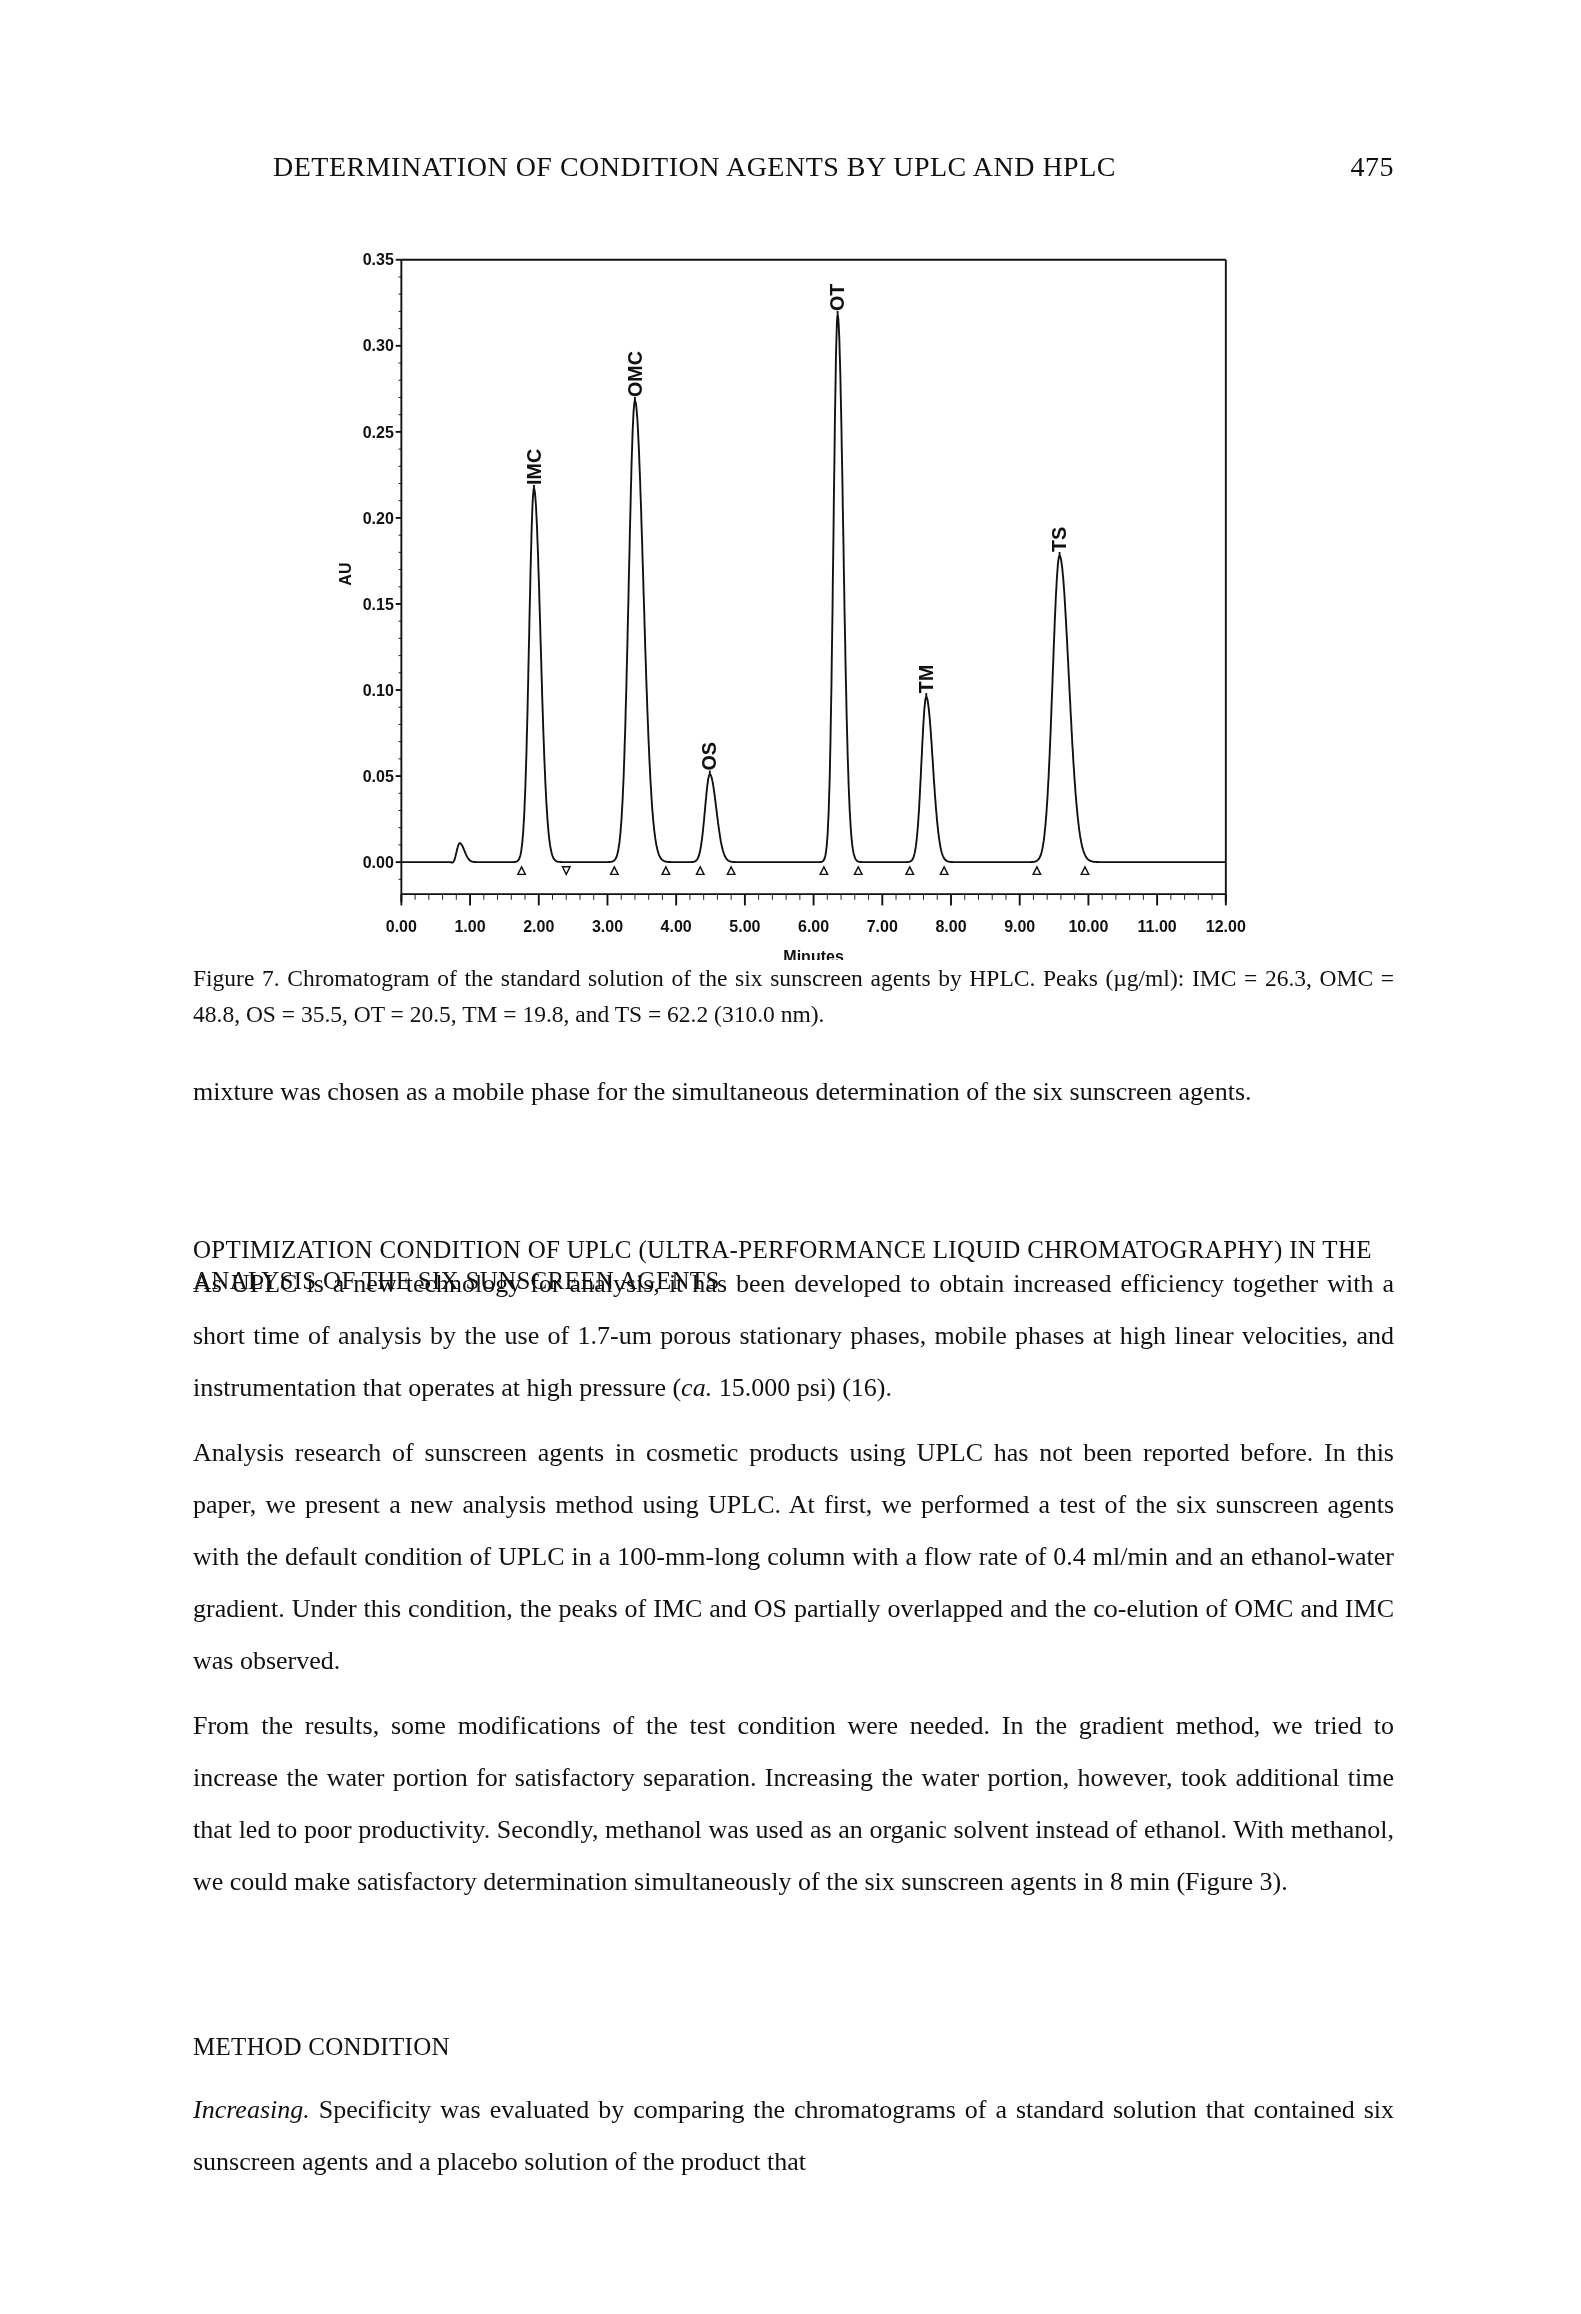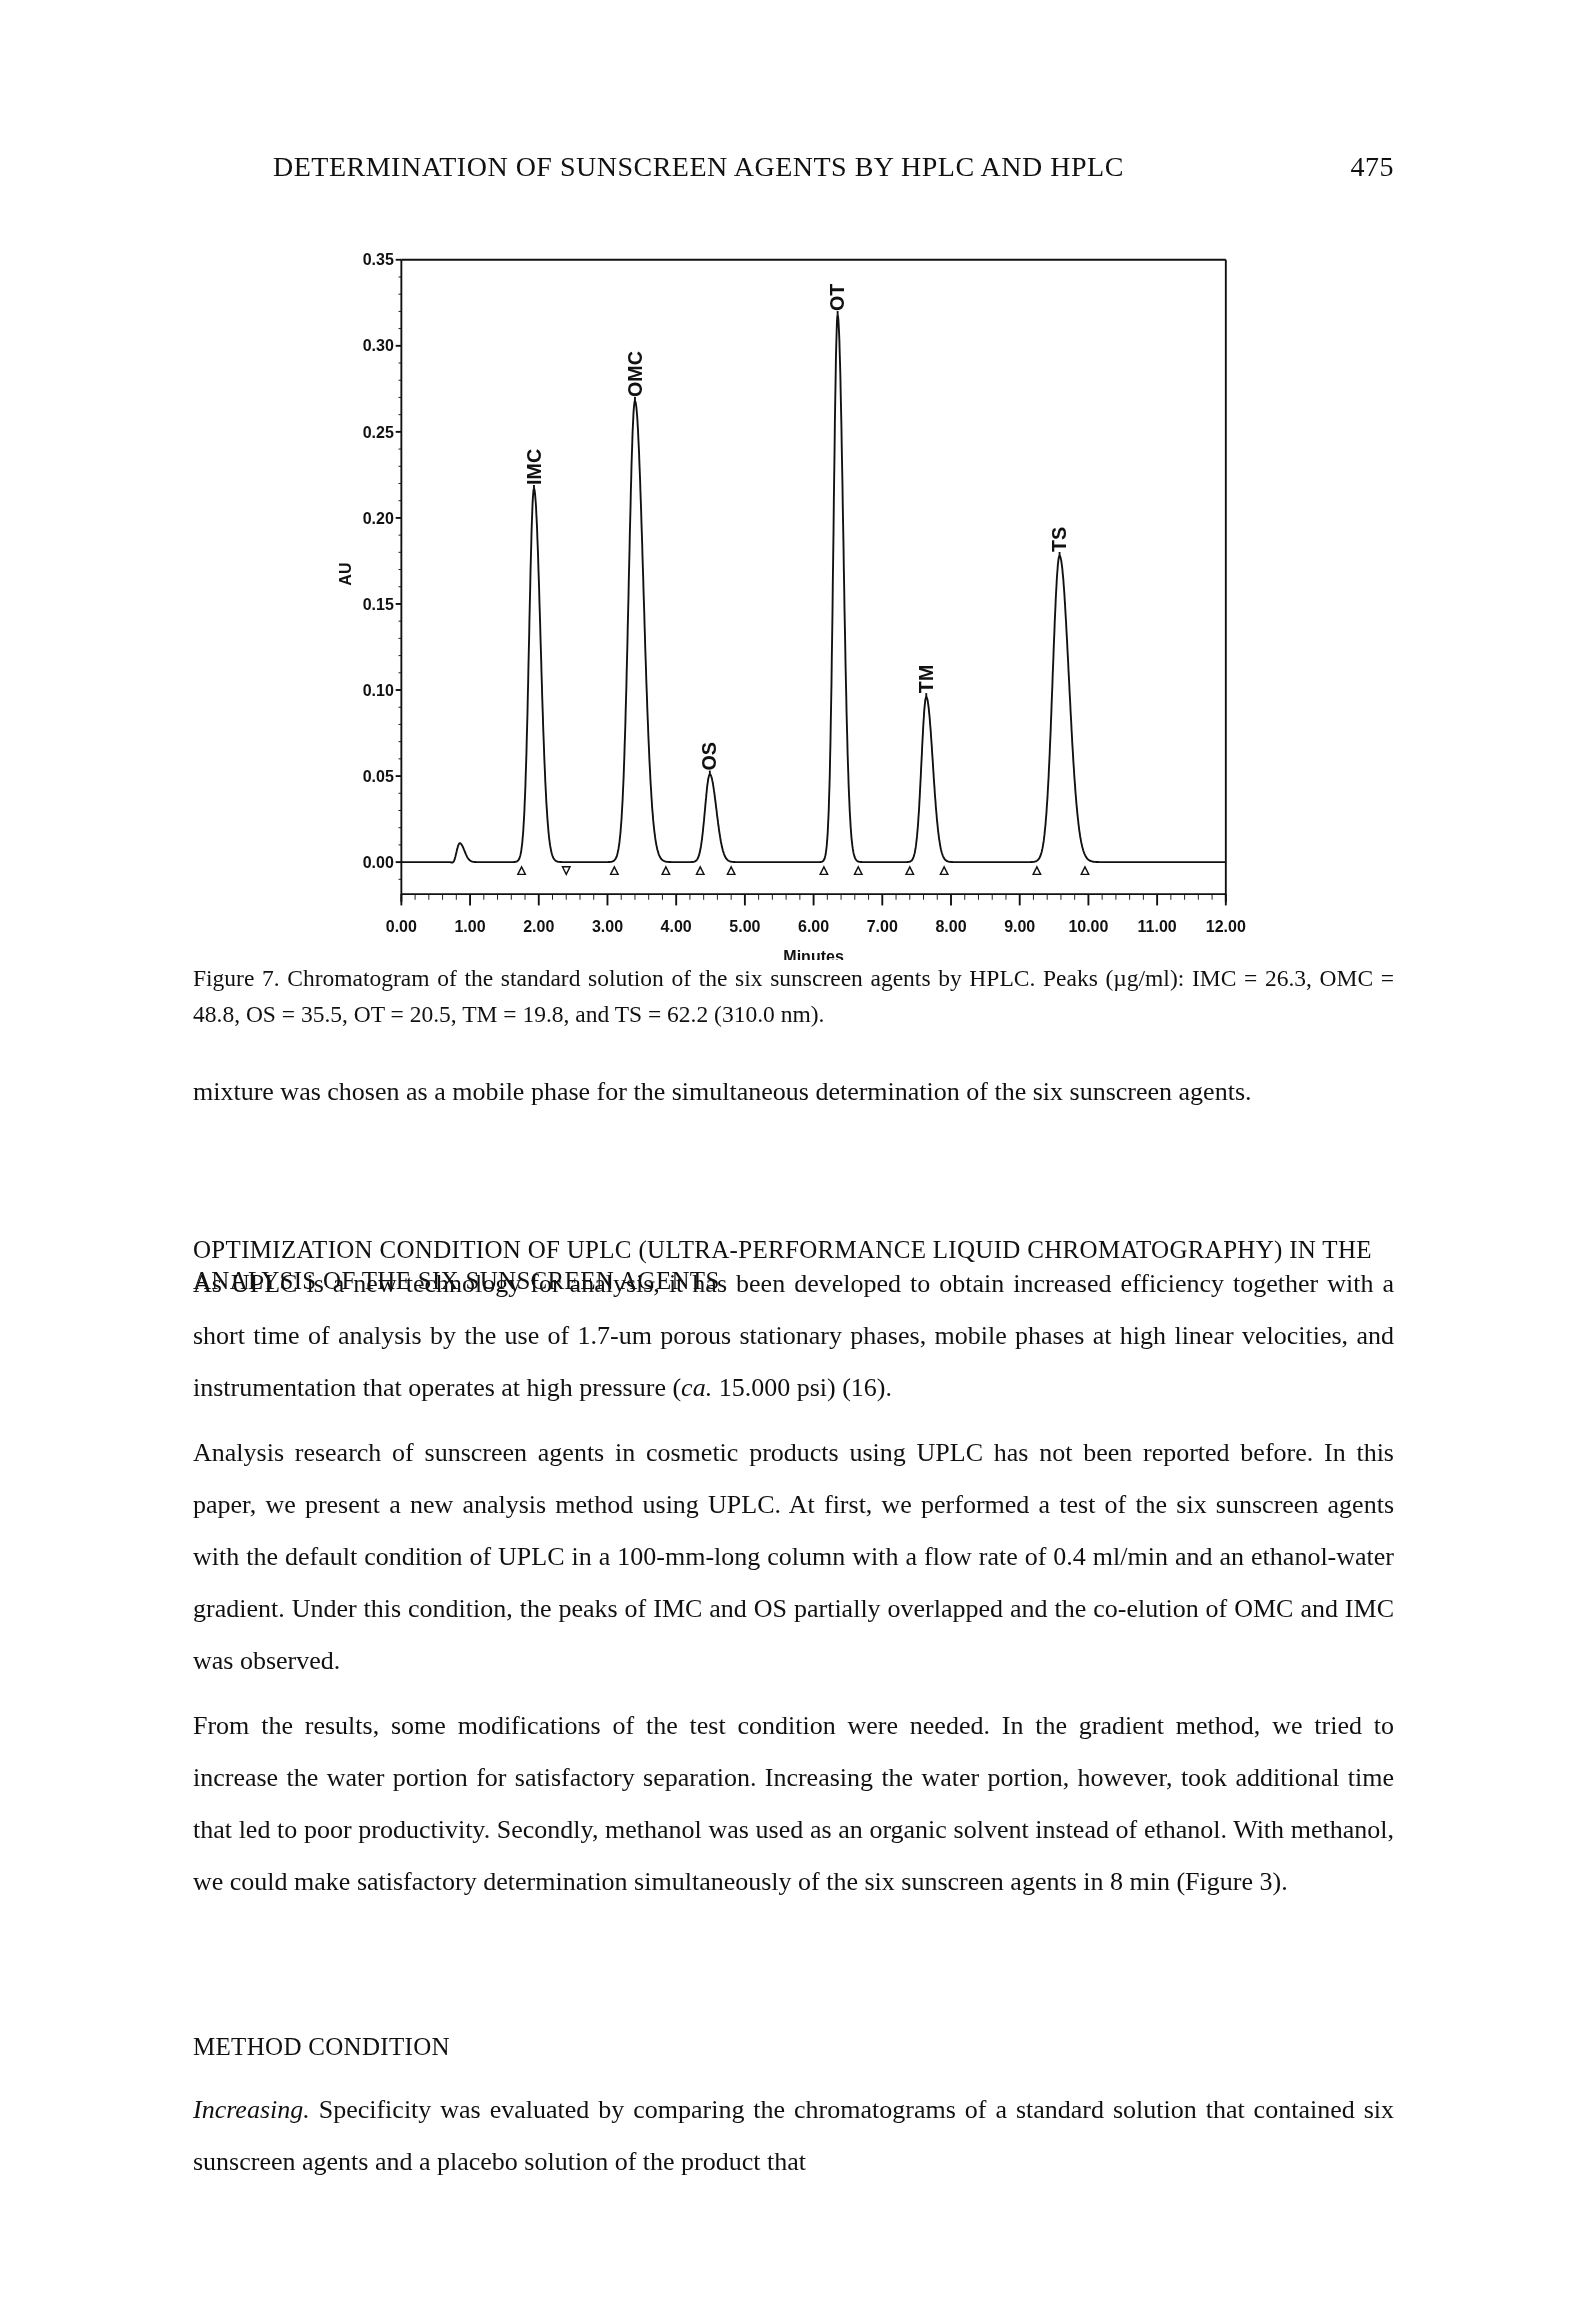--- a/index.html
+++ b/index.html
@@ -13,21 +13,21 @@
   .text p { margin: 0 0 13px 0; }
   .heading { position: absolute; left: 193px; width: 1201px; font-size: 25px; line-height: 31px; letter-spacing: 0.3px; }
   .ital { font-style: italic; }
   .axis-text { font-family: "Liberation Sans", "DejaVu Sans", sans-serif; font-weight: bold; font-size: 17px; fill: #111; }
   .peak-label { font-family: "Liberation Sans", "DejaVu Sans", sans-serif; font-weight: bold; font-size: 21px; fill: #111; }
 </style>
 </head>
 <body>
 
 <div class="running-head">
-  <span>DETERMINATION OF SUNSCREEN AGENTS BY HPLC AND HPLC</span>
+  <span>DETERMINATION OF CONDITION AGENTS BY UPLC AND HPLC</span>
   <span class="page-num">475</span>
 </div>
 
 <svg id="chart" width="1582" height="960" viewBox="0 0 1680 1020">
     <line x1="426" y1="276" x2="1302" y2="276" stroke="#111" stroke-width="2"></line>
     <line x1="1302" y1="276" x2="1302" y2="958" stroke="#111" stroke-width="2"></line>
     <line x1="426" y1="276" x2="426" y2="958" stroke="#111" stroke-width="2"></line>
     <line x1="426" y1="950" x2="1302" y2="950" stroke="#111" stroke-width="2"></line>
     <line x1="420" y1="916" x2="426" y2="916" stroke="#111" stroke-width="2"></line>
     <text x="418" y="922" text-anchor="end" class="axis-text">0.00</text>

